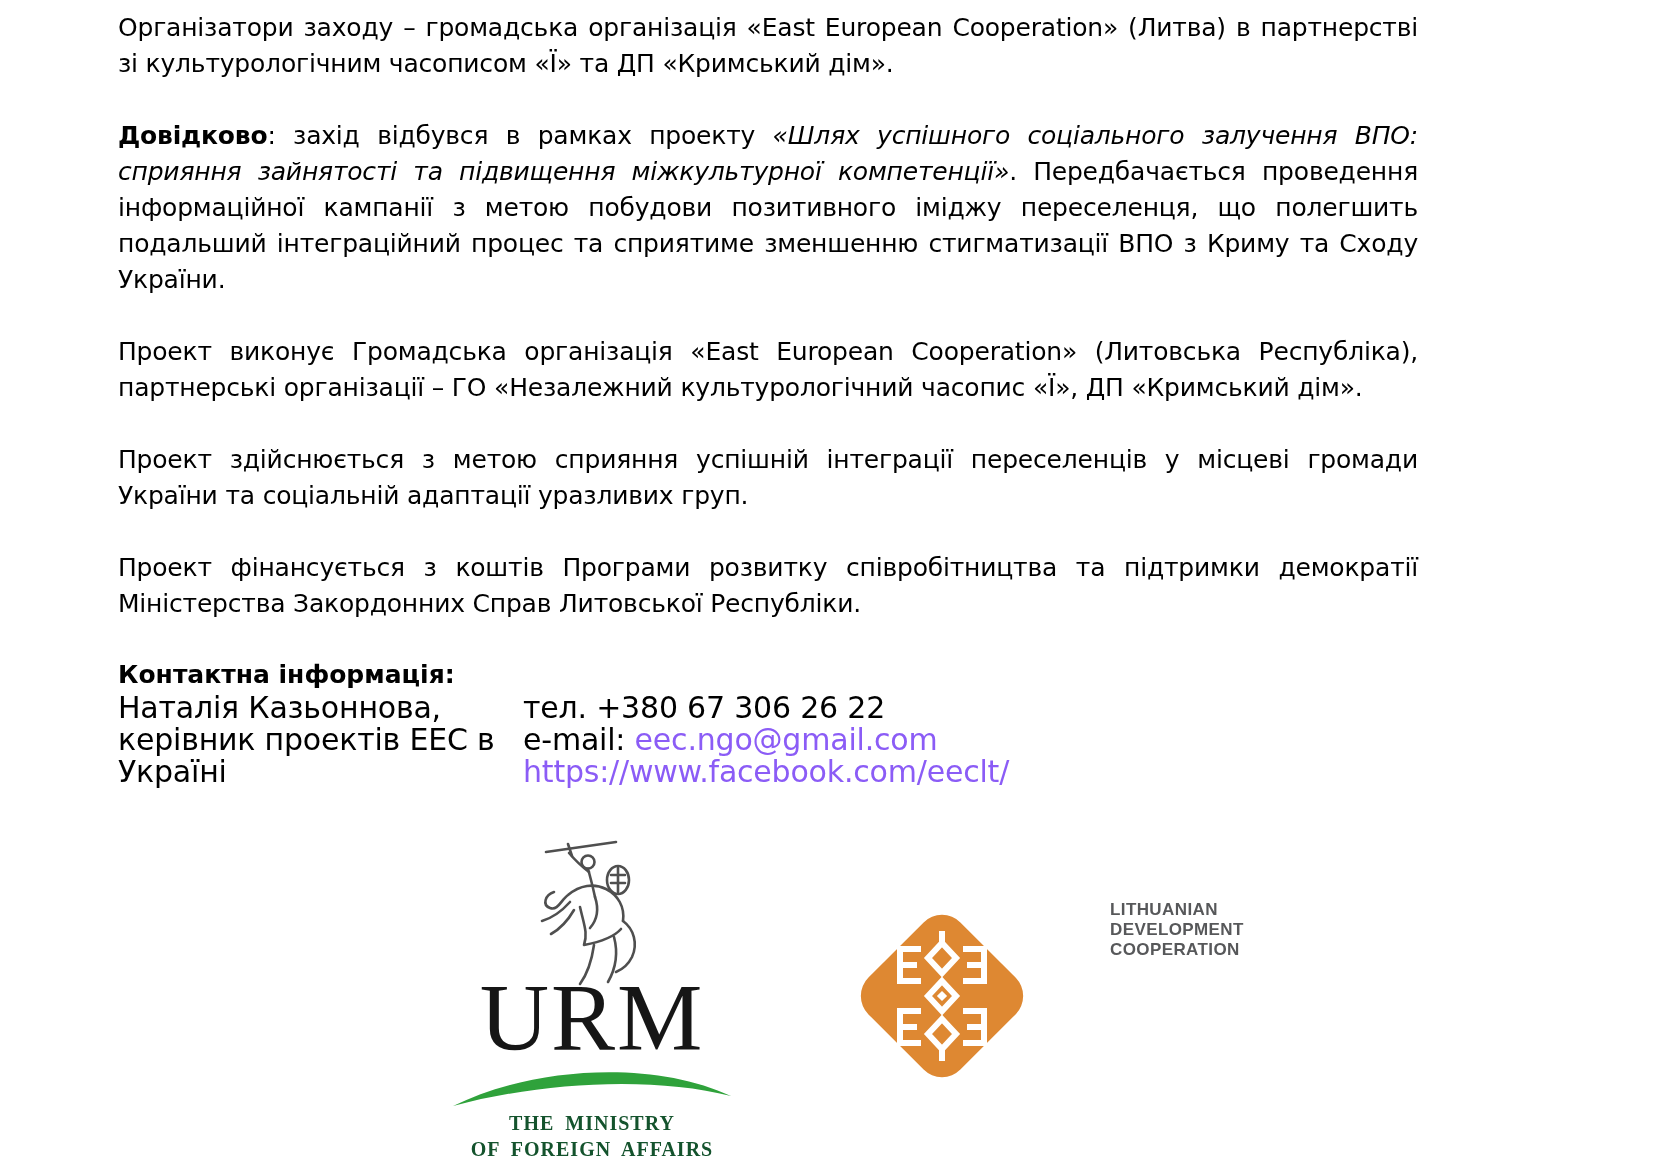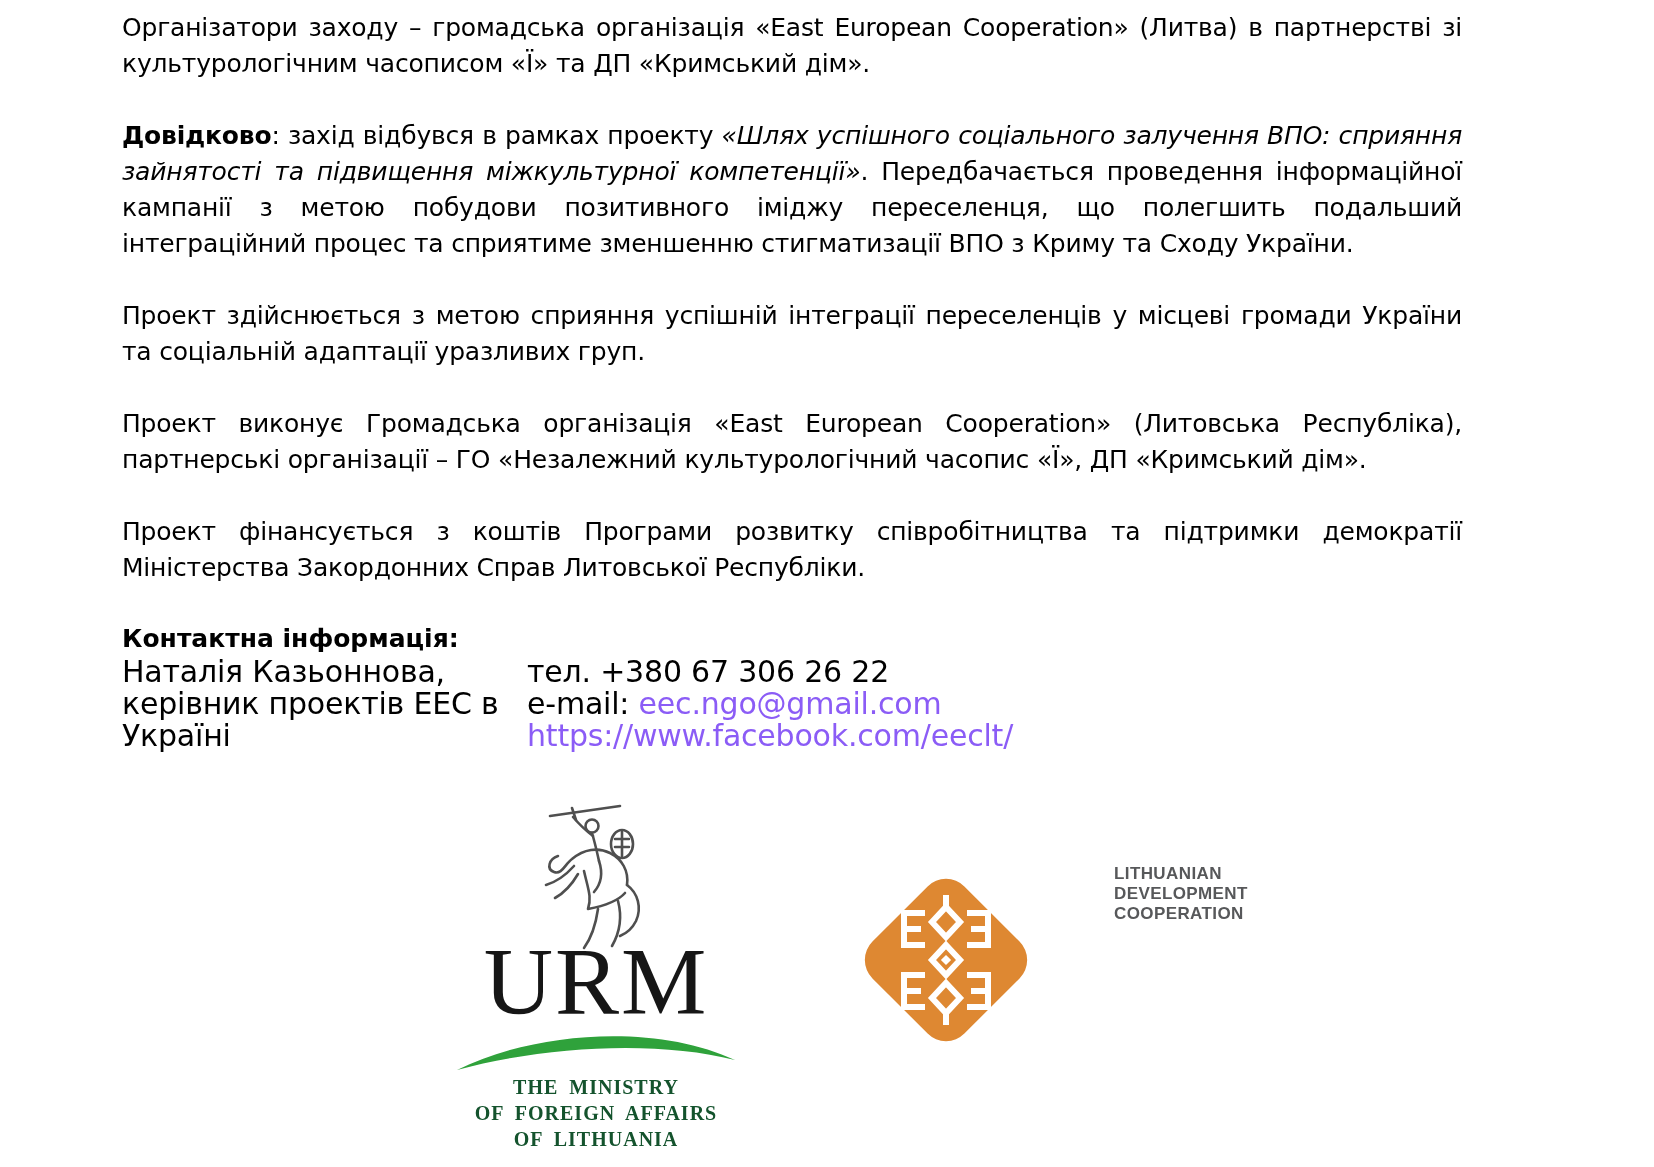--- a/index.html
+++ b/index.html
@@ -3,23 +3,22 @@
 <meta charset="utf-8">
 <style>
   html,body{margin:0;padding:0;background:#ffffff;}
   .page{
     position:relative;
     width:1582px;height:1167px;
     background:#ffffff;
     font-family:"DejaVu Sans","Liberation Sans",sans-serif;
     color:#000000;
     box-sizing:border-box;
-    padding:10px 164px 0 78px;
+    padding:10px 164px 0 118px;
     overflow:hidden;
-    margin-left:44px;
   }
   .para{
     margin:0 0 36px 0;
     font-size:25px;
     line-height:36px;
     text-align:justify;
     letter-spacing:-0.2px;
   }
   .para b{font-weight:bold;}
   .para i{font-style:italic;}
@@ -114,23 +113,23 @@
 </style>
 </head>
 <body>
 
 <div class="page">
 
   <p class="para">Організатори заходу – громадська організація «East European Cooperation» (Литва) в партнерстві зі культурологічним часописом «Ї» та ДП «Кримський дім».</p>
 
   <p class="para"><b>Довідково</b><span>: захід відбувся в рамках проекту </span><i>«Шлях успішного соціального залучення ВПО: сприяння зайнятості та підвищення міжкультурної компетенції»</i><span>. Передбачається проведення інформаційної кампанії з метою побудови позитивного іміджу переселенця, що полегшить подальший інтеграційний процес та сприятиме зменшенню стигматизації ВПО з Криму та Сходу України.</span></p>
 
+  <p class="para">Проект виконує Громадська організація «East European Cooperation» (Литовська Республіка), партнерські організації – ГО «Незалежний культурологічний часопис «Ї», ДП «Кримський дім».</p>
+
   <p class="para">Проект  здійснюється з метою сприяння успішній інтеграції переселенців у місцеві громади України та соціальній адаптації уразливих груп.</p>
-
-  <p class="para">Проект виконує Громадська організація «East European Cooperation» (Литовська Республіка), партнерські організації – ГО «Незалежний культурологічний часопис «Ї», ДП «Кримський дім».</p>
 
   <p class="para">Проект фінансується з коштів Програми розвитку співробітництва та підтримки демократії Міністерства Закордонних Справ Литовської Республіки.</p>
 
   <div class="contact-heading">Контактна інформація:</div>
 
   <div class="contact-grid">
     <div class="contact-left">
       <div class="contact-line">Наталія Казьоннова,</div>
       <div class="contact-line">керівник проектів EEC в</div>
       <div class="contact-line">Україні</div>

